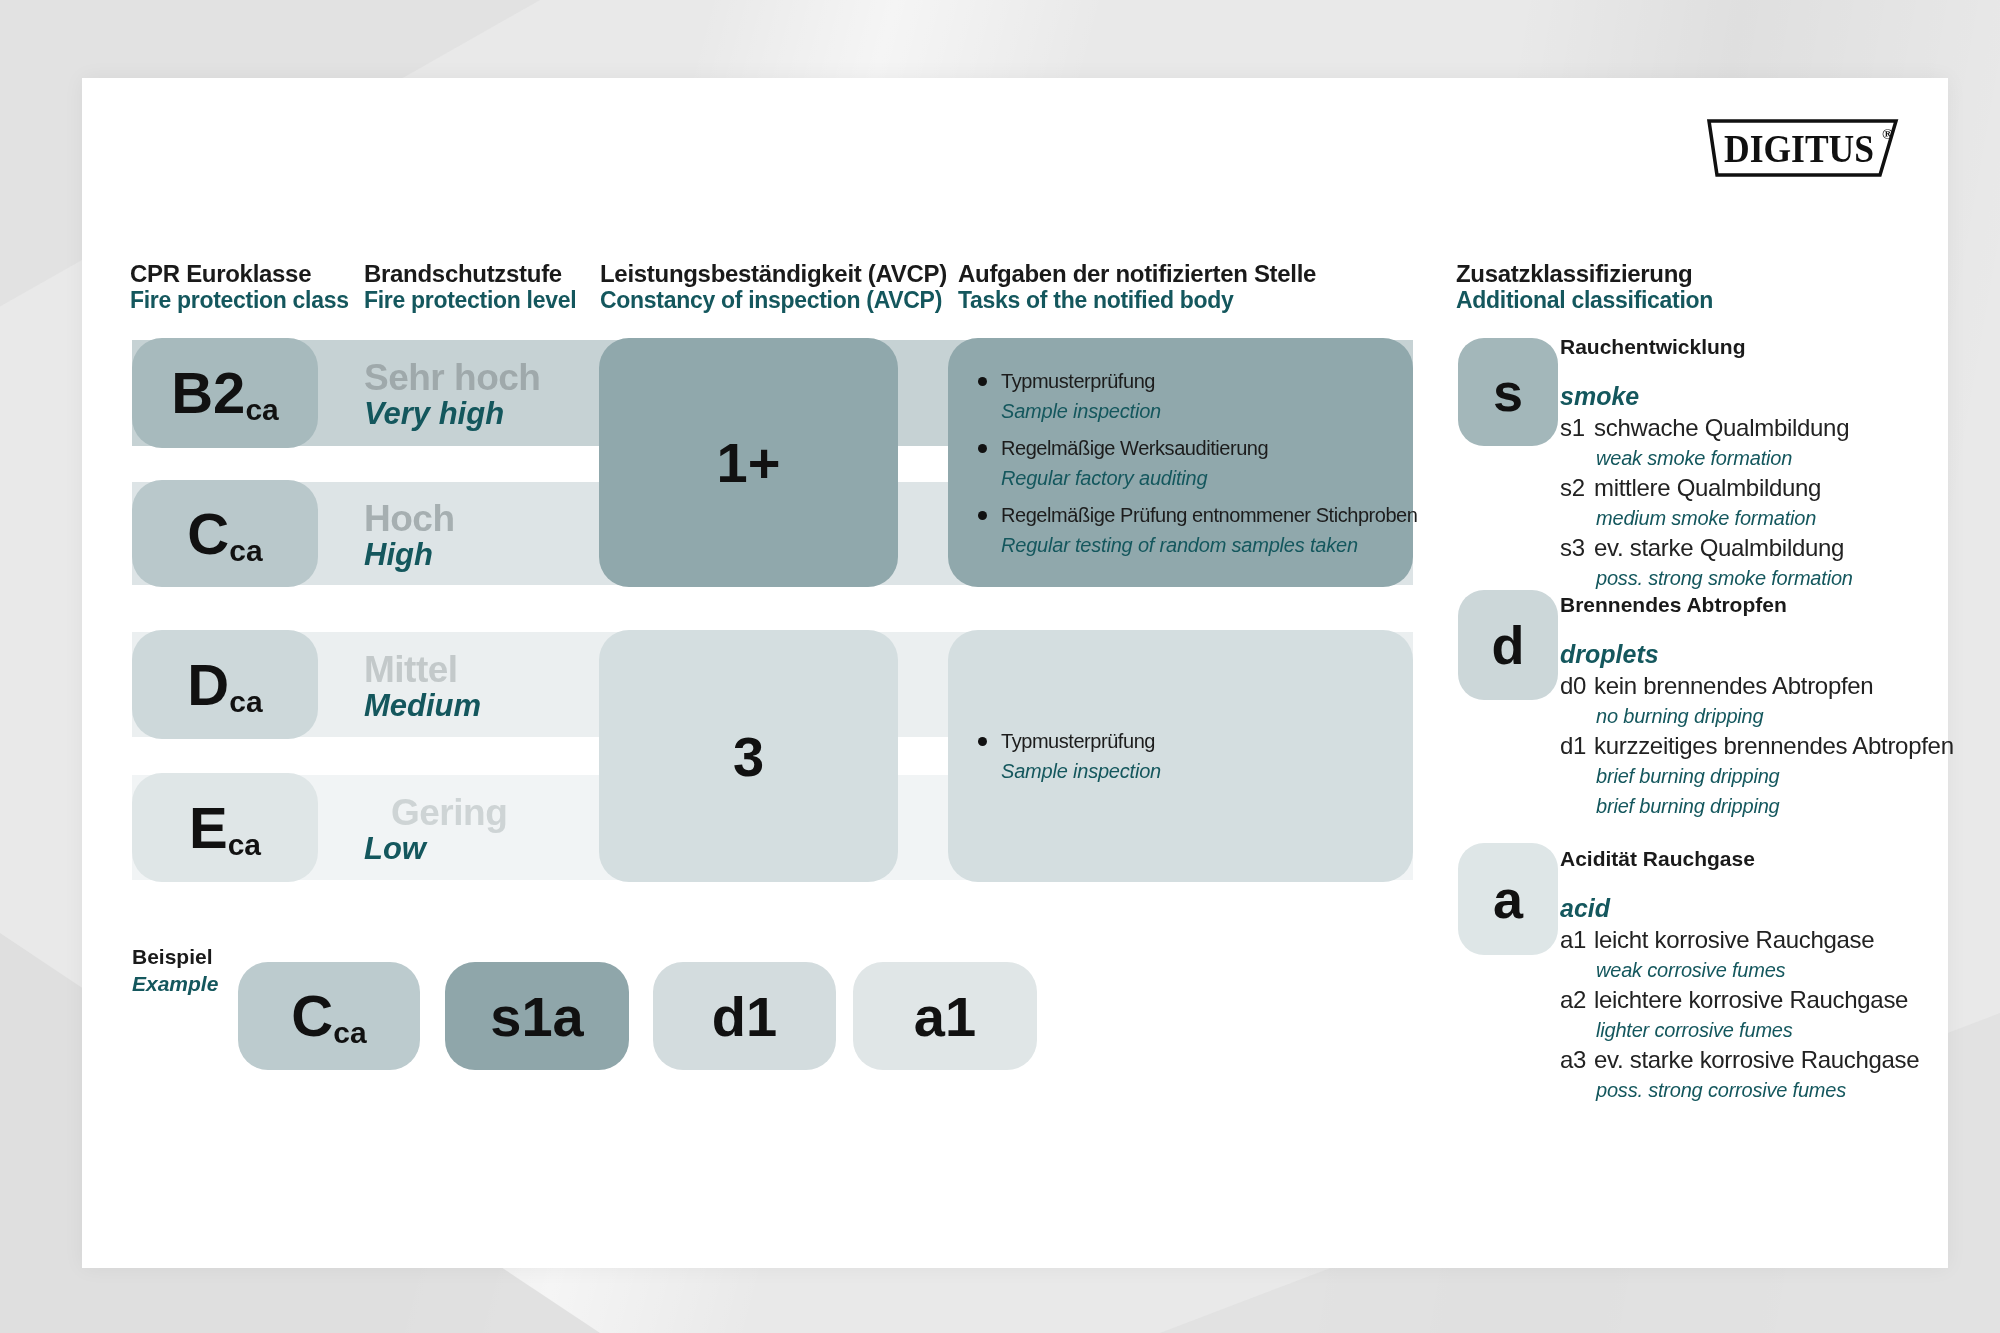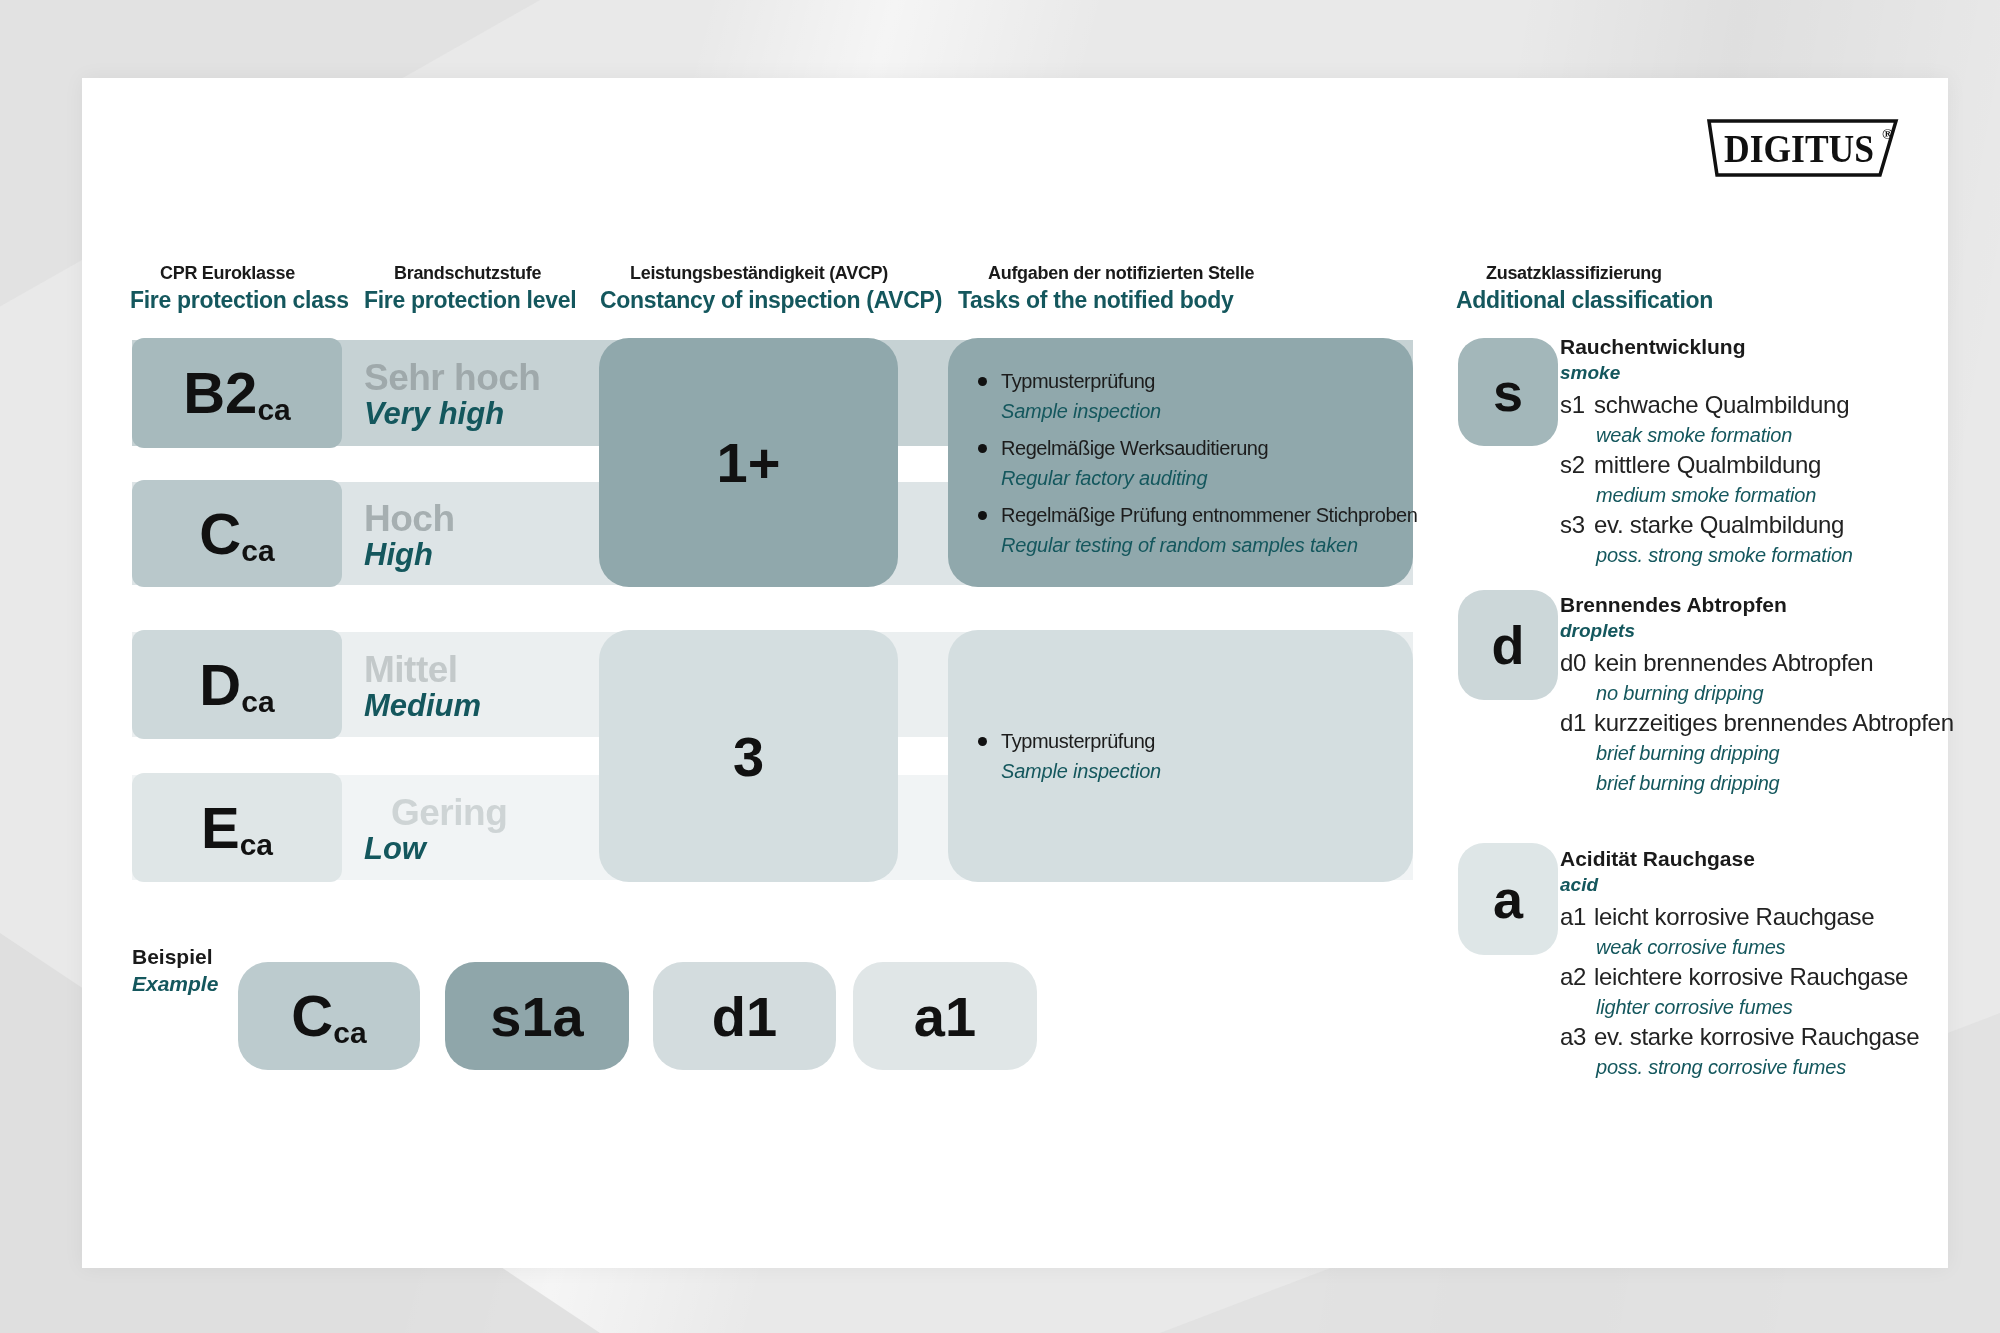--- a/index.html
+++ b/index.html
@@ -16,28 +16,28 @@
   .card{position:absolute;left:82px;top:78px;width:1866px;height:1190px;background:#ffffff;
         box-shadow:0 0 20px rgba(0,0,0,0.05);}
 
   
   .logo{position:absolute;left:1624px;top:34px;width:200px;height:72px;}
   .logo-text{font-family:"Liberation Serif",serif;font-weight:bold;font-size:41px;fill:#101010;}
   .logo-reg{font-family:"Liberation Serif",serif;font-weight:bold;font-size:15px;fill:#101010;}
 
   
   .colhead{position:absolute;top:182px;white-space:nowrap;}
-  .h-de{font-weight:bold;font-size:18px;line-height:27px;letter-spacing:-0.3px;color:#1a1a1a;margin-left:30px;}
+  .h-de{font-weight:bold;font-size:24px;line-height:27px;letter-spacing:-0.3px;color:#1a1a1a;}
   .h-en{font-weight:bold;font-size:23px;line-height:27px;letter-spacing:-0.3px;color:#14575d;}
 
   
   .band{position:absolute;left:50px;width:1281px;}
 
   
-  .clsbox{position:absolute;left:50px;width:210px;border-radius:12px;
+  .clsbox{position:absolute;left:50px;width:186px;border-radius:30px;
           display:flex;align-items:center;justify-content:center;}
   .cls-main{font-size:58px;font-weight:bold;color:#111;line-height:1;}
   .cls-sub{font-size:30px;font-weight:bold;color:#111;line-height:1;transform:translateY(17px);}
 
   
   .level{position:absolute;left:282px;display:flex;flex-direction:column;justify-content:center;white-space:nowrap;}
   .lv-de{font-size:37px;font-weight:bold;line-height:42px;letter-spacing:-0.5px;}
   .lv-en{font-size:31px;font-weight:bold;font-style:italic;color:#14575d;line-height:30px;}
   .lv0 .lv-de{color:#9fa9ab;} .lv1 .lv-de{color:#a6afb1;} .lv2 .lv-de{color:#c3c9ca;} .lv3 .lv-de{color:#ced4d5;margin-left:27px;}
 
@@ -55,21 +55,21 @@
   .task-en{font-size:20px;line-height:30px;color:#14575d;font-style:italic;letter-spacing:-0.2px;white-space:nowrap;}
 
   
   .codebox{position:absolute;left:1376px;width:100px;border-radius:26px;
            display:flex;align-items:center;justify-content:center;
            font-size:54px;font-weight:bold;color:#111;}
 
   
   .section{position:absolute;left:1478px;width:386px;}
   .sec-de{font-size:21px;font-weight:bold;line-height:26px;color:#1a1a1a;white-space:nowrap;}
-  .sec-en{font-size:19px;font-weight:bold;font-style:italic;line-height:26px;color:#14575d;margin-bottom:4px;white-space:nowrap;}
+  .sec-en{font-size:25px;font-weight:bold;font-style:italic;line-height:26px;color:#14575d;margin-bottom:4px;white-space:nowrap;margin-top:23px;}
   .item-de{font-size:24px;line-height:30px;color:#222;letter-spacing:-0.3px;white-space:nowrap;}
   .item-code{display:inline-block;width:34px;}
   .item-en{font-size:20px;line-height:30px;color:#14575d;font-style:italic;padding-left:36px;letter-spacing:-0.2px;white-space:nowrap;}
 
   
   .ex-label{position:absolute;left:50px;top:865px;white-space:nowrap;}
   .ex-de{font-size:21px;font-weight:bold;line-height:27px;color:#1a1a1a;}
   .ex-en{font-size:21px;font-weight:bold;font-style:italic;line-height:27px;color:#14575d;}
   .exbox{position:absolute;top:884px;height:108px;border-radius:30px;
          display:flex;align-items:center;justify-content:center;

